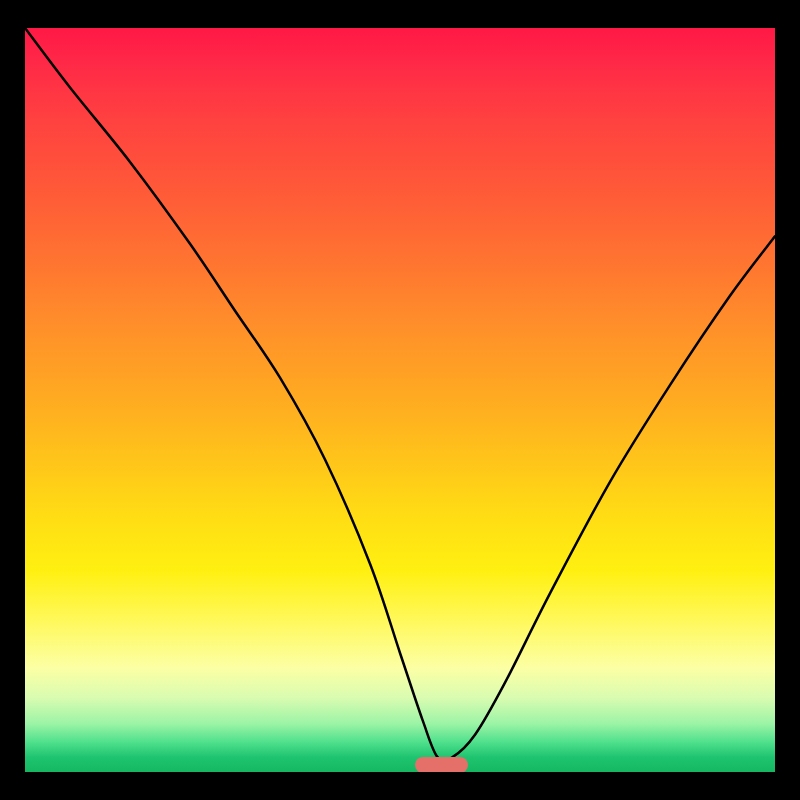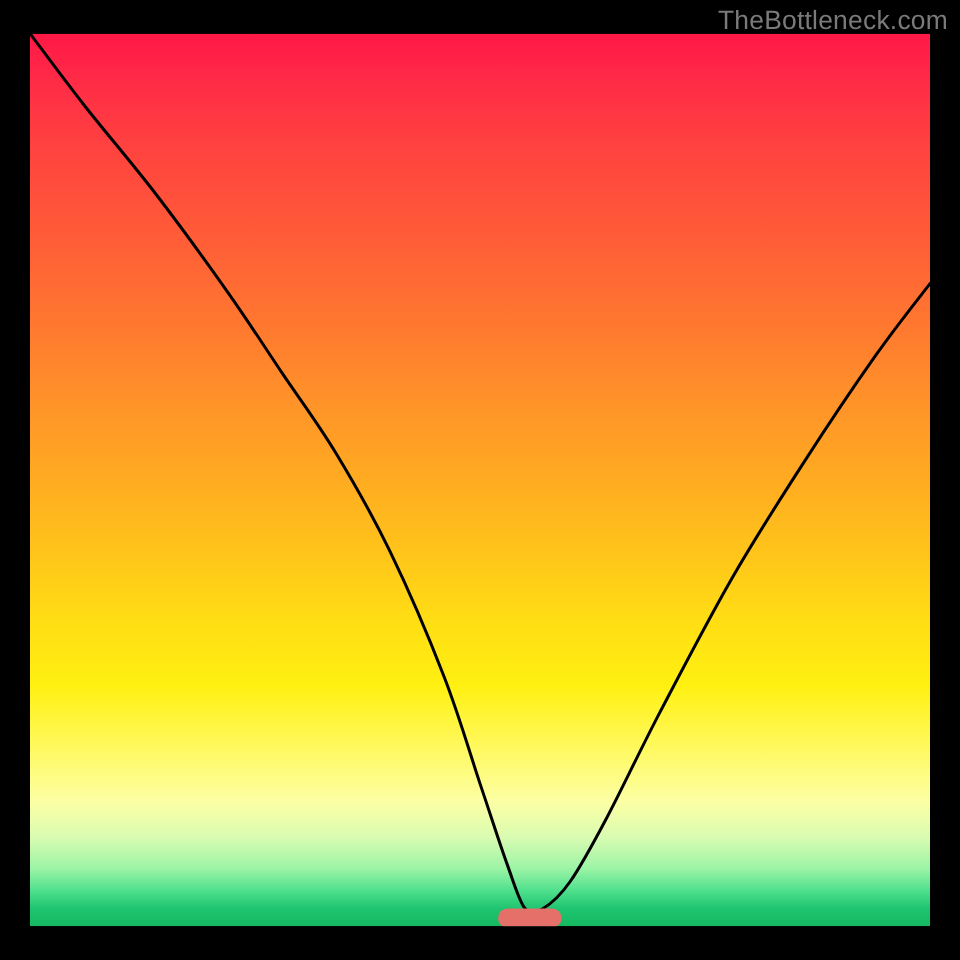--- a/index.html
+++ b/index.html
@@ -116,14 +116,13 @@
     </svg>
 
     <div id="notch" class="notch" style="left: 390px; width: 52.5px; top: 728.56px; height: 16px; background: rgb(228, 112, 105);"></div>
   </div>
 
   <div class="top-strip"></div>
   <div class="left-strip"></div>
   <div class="right-strip"></div>
   <div class="bottom-strip"></div>
 
-  <div class="watermark">TheBottleneck.com</div>
 </div>
 
 </body></html>

